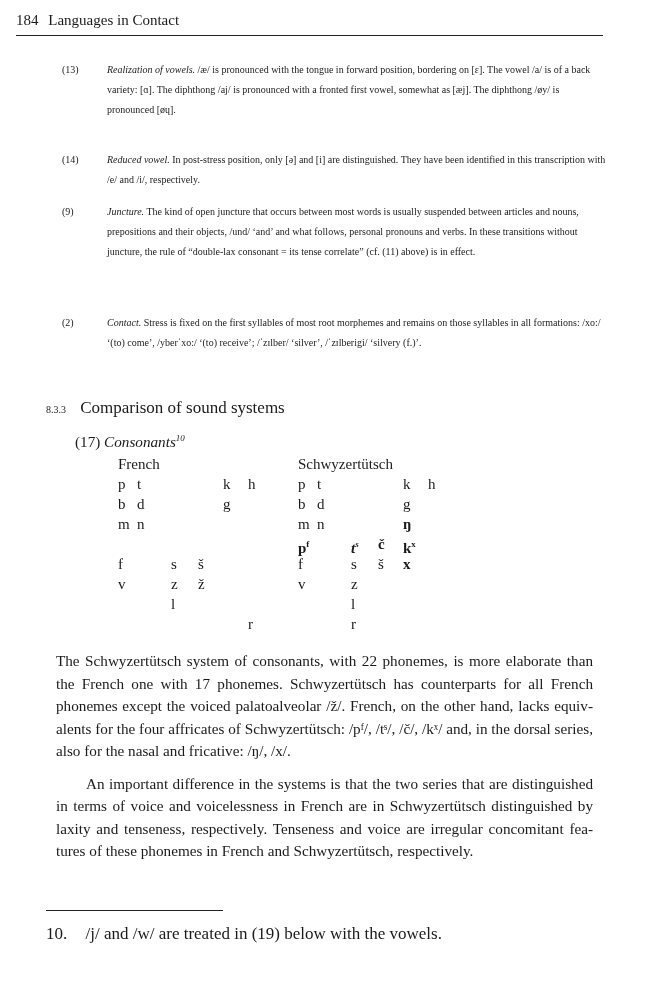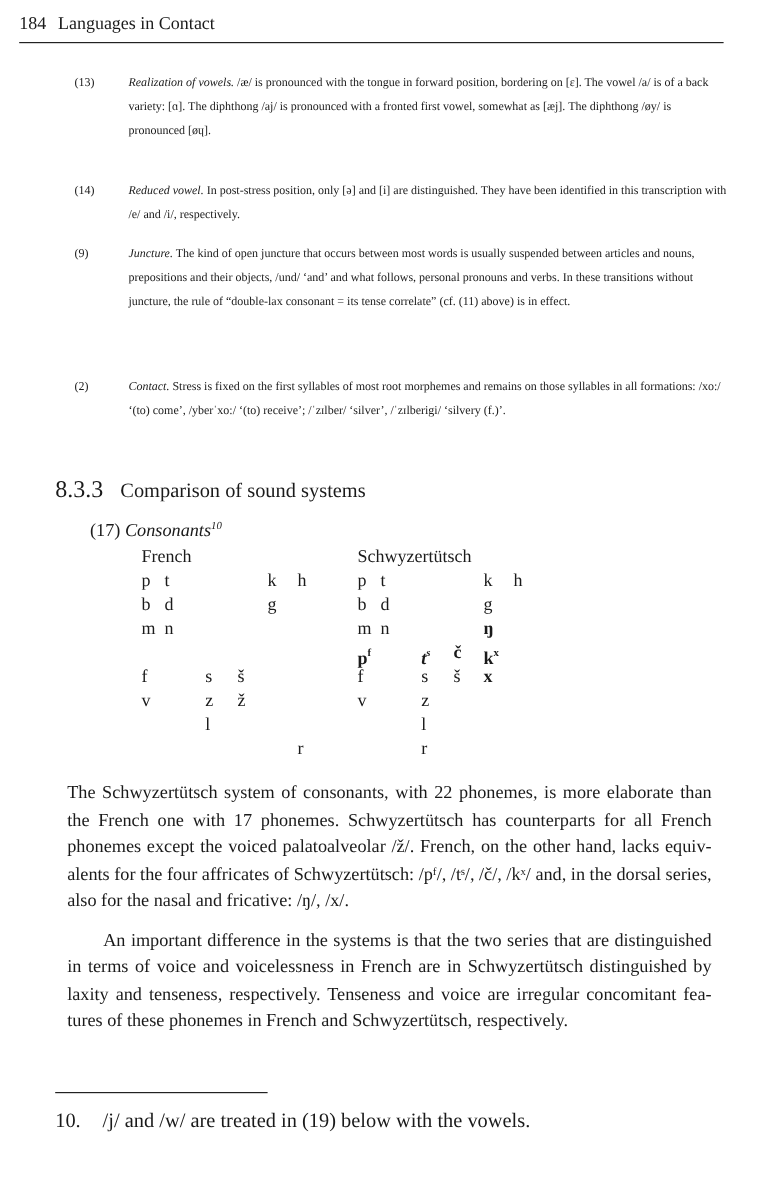--- a/index.html
+++ b/index.html
@@ -16,21 +16,21 @@
     .running-head .pgnum { margin-right: 6px; font-variant: oldstyle-nums; }
 
     .ex { position: absolute; left: 62px; width: 545px; font-size: 10px; line-height: 20px; }
     .ex .num { position: absolute; left: 0; top: 0; }
     .ex .body { margin-left: 45px; }
     .ex .lead { font-style: italic; }
 
     .section-head {
       position: absolute; left: 46px; top: 397px; font-size: 17px; line-height: 22px;
     }
-    .section-head .secnum { margin-right: 10px; font-size: 20px; }
+    .section-head .secnum { margin-right: 10px; font-size: 10px; }
 
     .ex17 { position: absolute; left: 75px; top: 428px; font-size: 15.2px; line-height: 20px; }
     .ex17 .title { font-style: italic; }
     .ex17 sup { font-size: 9px; font-style: italic; }
 
     .grid { position: absolute; font-size: 15px; line-height: 20px; }
     .grid .hdr { position: absolute; top: 0; left: 0; white-space: nowrap; }
     .grid .cell { position: absolute; width: 14px; text-align: left; }
     .grid .cell.bold { font-weight: bold; }
     .grid .cell sup { font-size: 9px; }

